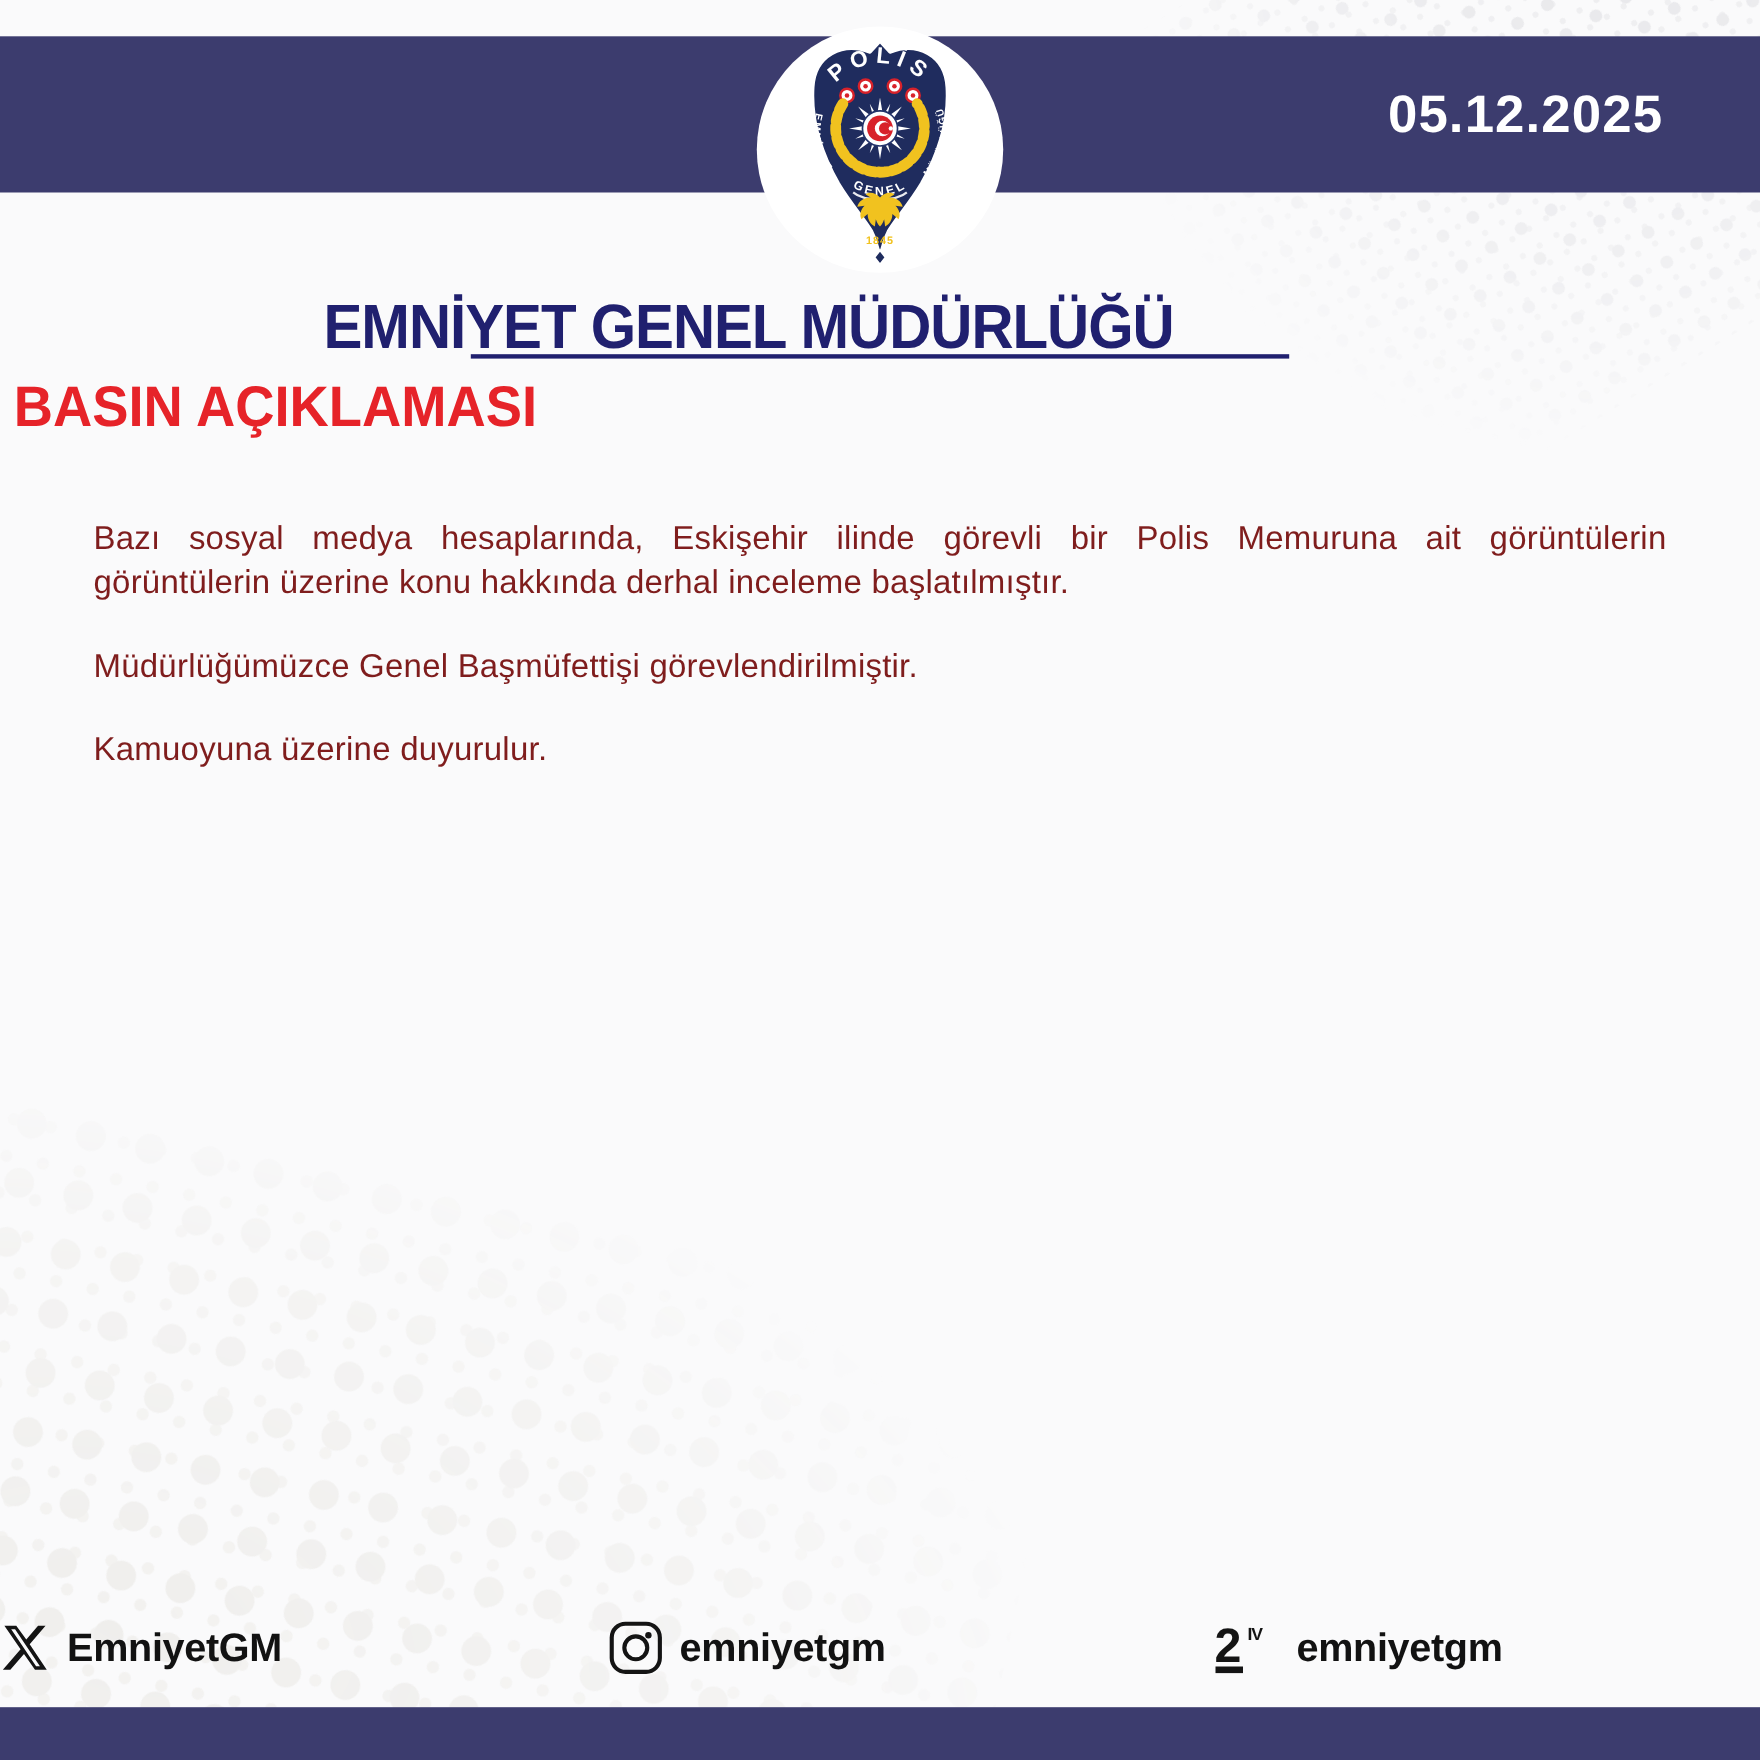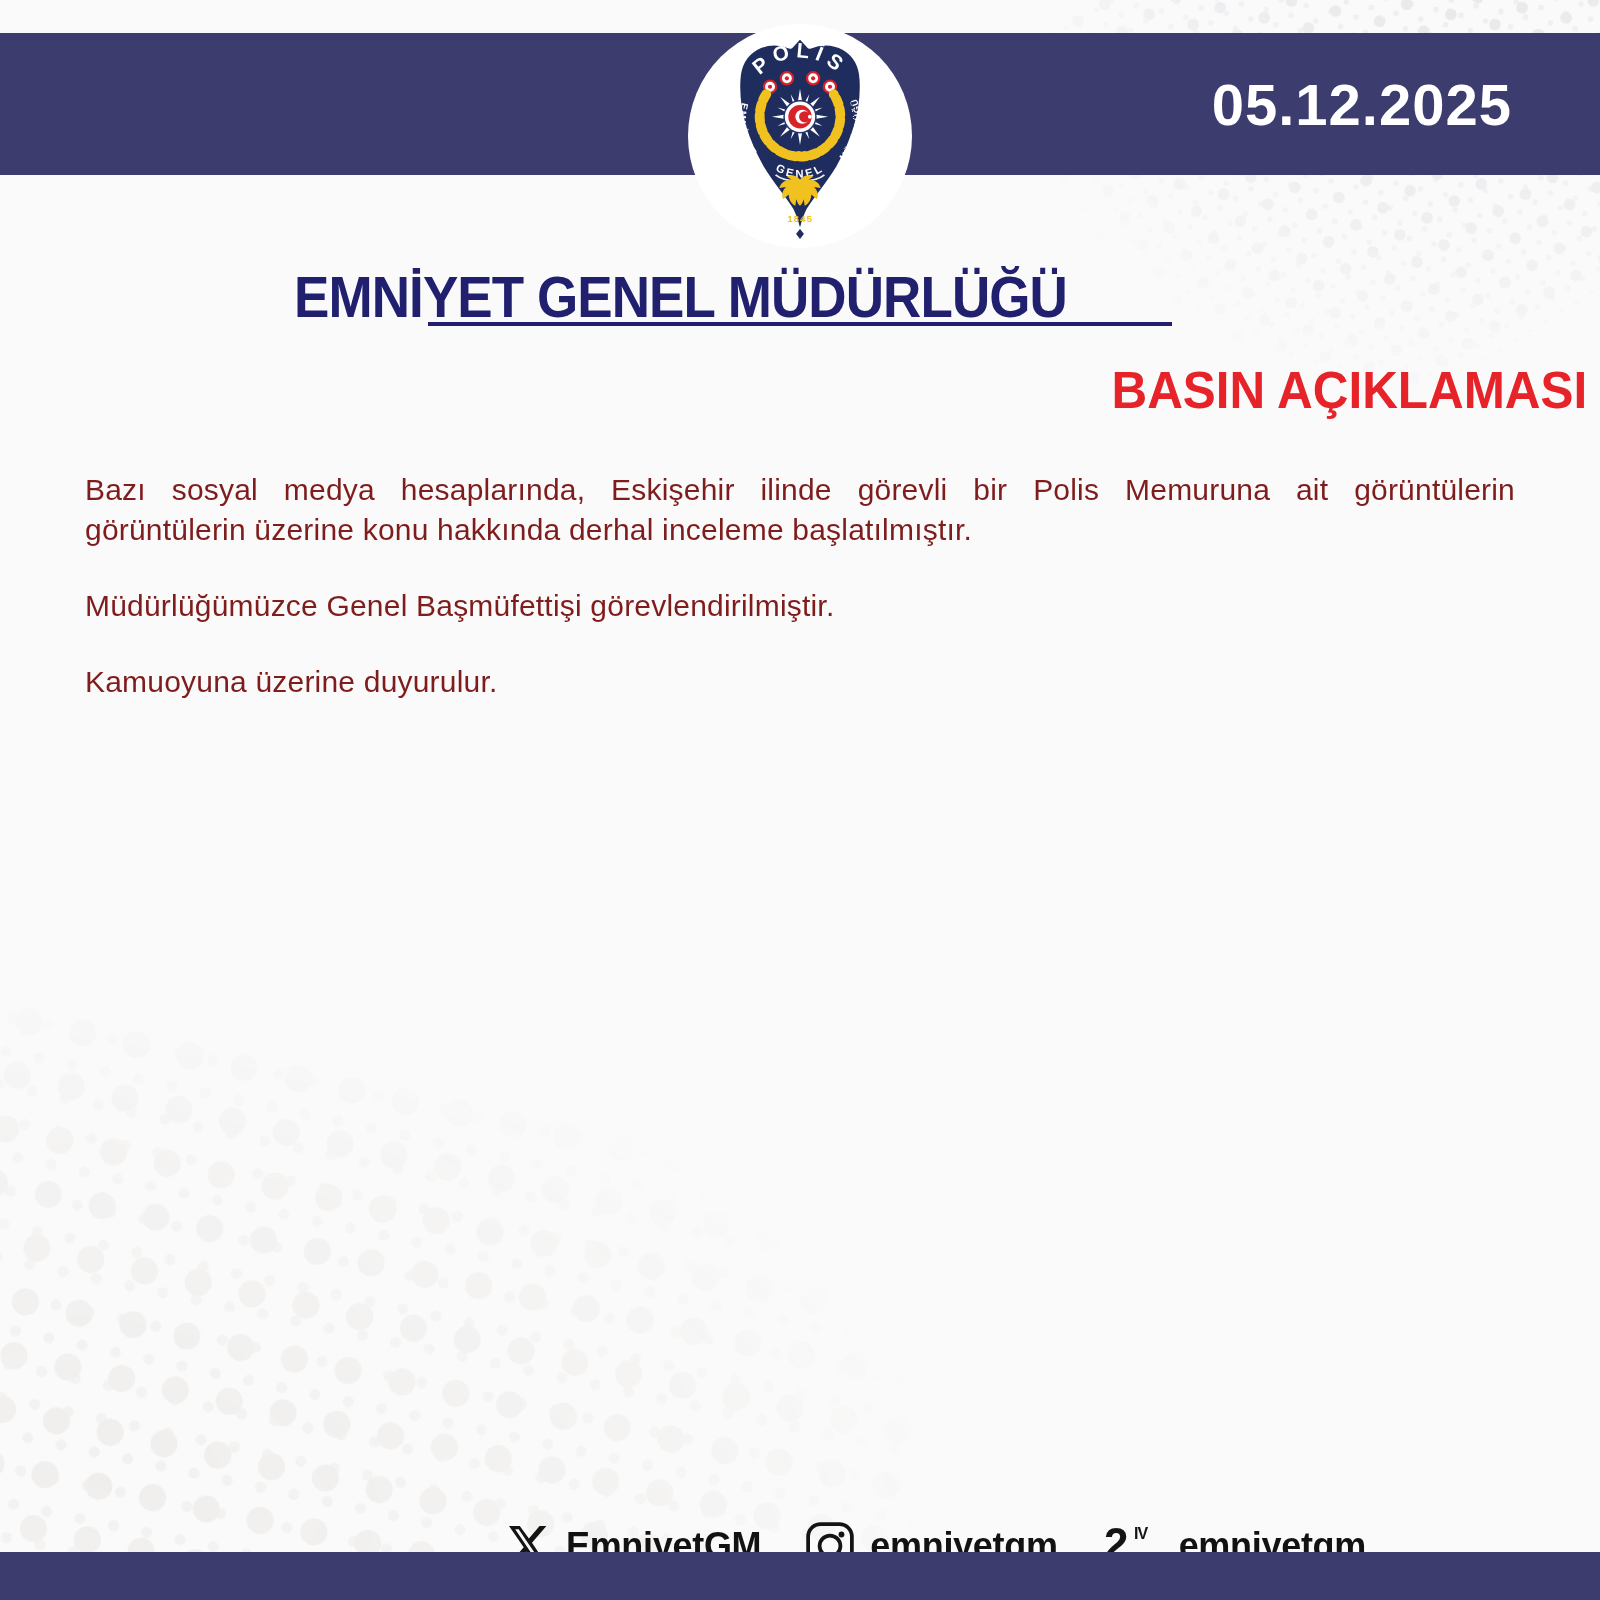--- a/index.html
+++ b/index.html
@@ -33,57 +33,57 @@
     -webkit-mask-image:radial-gradient(ellipse at 25% 75%, #000 0%, rgba(0,0,0,.55) 52%, transparent 80%);
     mask-image:radial-gradient(ellipse at 25% 75%, #000 0%, rgba(0,0,0,.55) 52%, transparent 80%);
   }
   .band{
     position:absolute; left:0; top:33px; width:1600px; height:142px;
     background:#3c3c6e;
   }
   .date{
     position:absolute; right:88px; top:33px; height:142px;
     display:flex; align-items:center;
-    color:#ffffff; font-size:58px; font-weight:800; letter-spacing:1px;
+    color:#ffffff; font-size:48px; font-weight:800; letter-spacing:1px;
   }
   .logo-circle{
     position:absolute; left:688px; top:24px; width:224px; height:224px;
     background:#ffffff; border-radius:50%;
   }
   .emblem{
     position:absolute; left:725px; top:34px; width:150px; height:218px;
   }
   .title-wrap{ position:absolute; left:0; top:264px; width:1361px; text-align:center; }
   .title{
     display:inline-block;
     color:#20206f; font-size:57px; font-weight:800; letter-spacing:-1px;
     transform:scaleX(.93); transform-origin:center;
     white-space:nowrap;
   }
   .title-underline{
     position:absolute; left:428px; top:322px; width:744px; height:4px;
     background:#20206f;
   }
-  .subtitle-wrap{ position:absolute; left:0; top:360px; width:1600px; text-align:right; }
+  .subtitle-wrap{ position:absolute; left:0; top:340px; width:1600px; text-align:left; }
   .subtitle{
     display:inline-block;
     color:#e62329; font-size:52px; font-weight:800; letter-spacing:0px;
     transform:scaleX(.95); transform-origin:center;
     white-space:nowrap;
   }
   .body-text{
     position:absolute; left:85px; top:470px; width:1430px;
     color:#7f1d1d; font-size:30px; line-height:40px; letter-spacing:.2px;
   }
   .body-text .para{ margin:0 0 36px 0; }
   .line-j{ text-align:justify; text-align-last:justify; }
   .line-last{ text-align:left; }
   .footer-social{
     position:absolute; left:0; top:1466px; width:1366px; height:64px;
-    display:flex; align-items:center; justify-content:flex-end; gap:44px;margin-top:48px;
+    display:flex; align-items:center; justify-content:space-between; gap:44px;
   }
   .social-item{ display:flex; align-items:center; gap:15px; }
   .social-item .handle{
     color:#121212; font-size:36px; font-weight:700; letter-spacing:-.3px;
   }
   .bottom-bar{
     position:absolute; left:0; top:1552px; width:1600px; height:48px;
     background:#3c3c6e;
   }
 </style>

